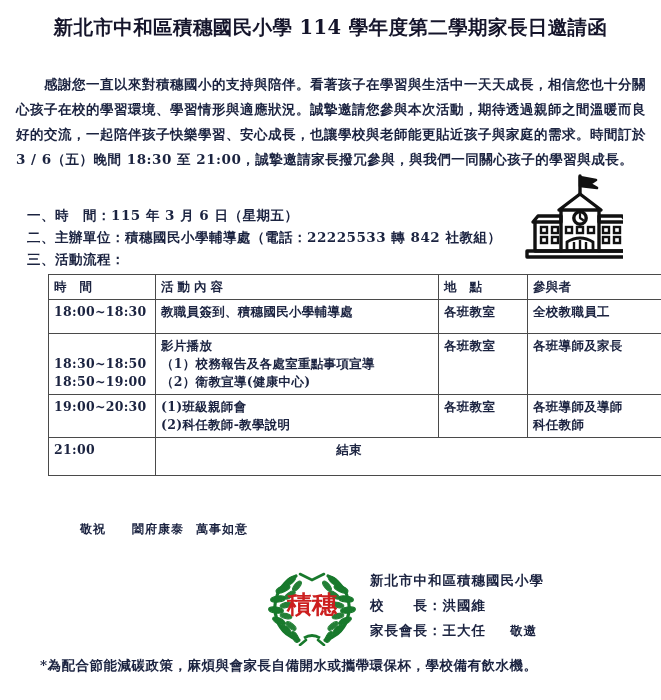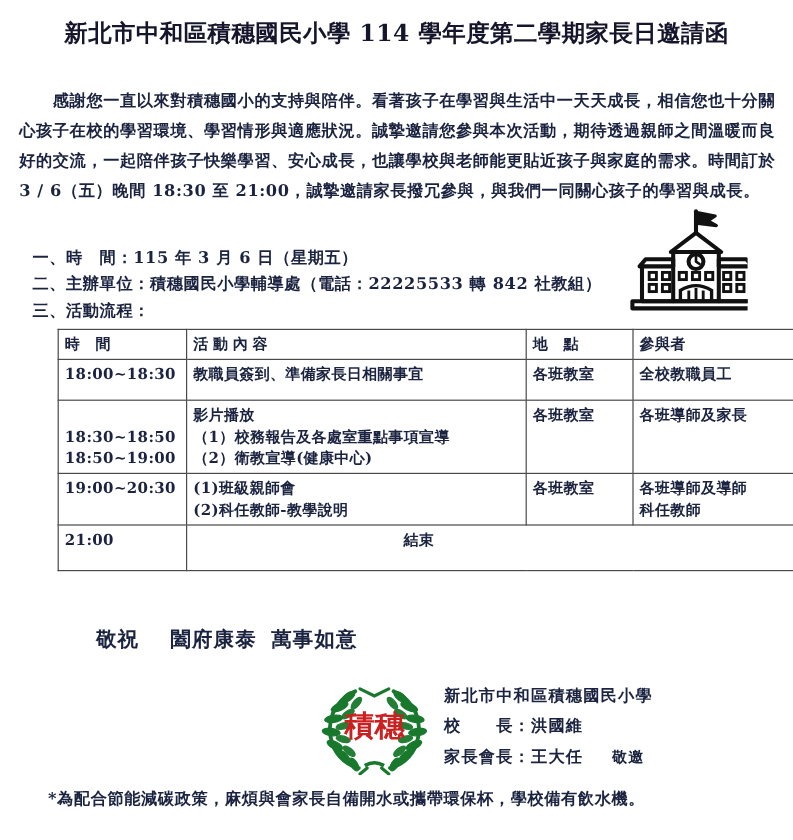--- a/index.html
+++ b/index.html
@@ -132,21 +132,21 @@
   }
   .merged-end span { display: inline-block; margin-right: 120px; }
 
   .num-lat { font-family: "DejaVu Serif", "Liberation Serif", serif; }
 
   
   .closing {
     position: absolute;
     top: 521px;
     left: 80px;
-    font-size: 17px;
+    font-size: 12px;
     font-weight: bold;
     letter-spacing: 1px;
     color: #1b2340;
   }
   .closing .gap { display: inline-block; width: 26px; }
   .closing .gap2 { display: inline-block; width: 12px; }
 
   
   .sig-block {
     position: absolute;
@@ -257,21 +257,21 @@
       <tbody>
         <tr class="hdr">
           <td class="c-time">時　間</td>
           <td class="c-act">活動內容</td>
           <td class="c-place">地　點</td>
           <td class="c-people">參與者</td>
         </tr>
 
         <tr class="rowpad-1">
           <td class="c-time num-lat">18:00~18:30</td>
-          <td class="c-act">教職員簽到、準備家長日相關事宜</td>
+          <td class="c-act">教職員簽到、積穗國民小學輔導處</td>
           <td class="c-place">各班教室</td>
           <td class="c-people">全校教職員工</td>
         </tr>
 
         <tr class="rowpad-2">
           <td class="c-time num-lat" style="vertical-align:bottom;">18:30~18:50<br>18:50~19:00</td>
           <td class="c-act">影片播放<br>（1）校務報告及各處室重點事項宣導<br>（2）衛教宣導(健康中心)</td>
           <td class="c-place">各班教室</td>
           <td class="c-people">各班導師及家長</td>
         </tr>

